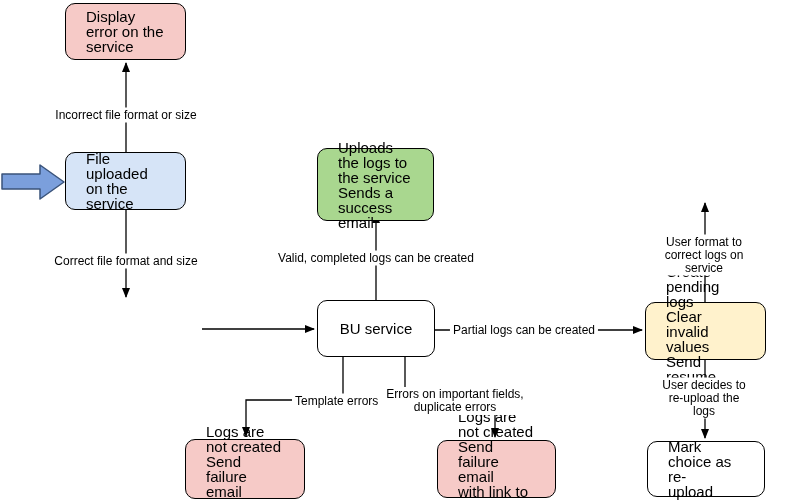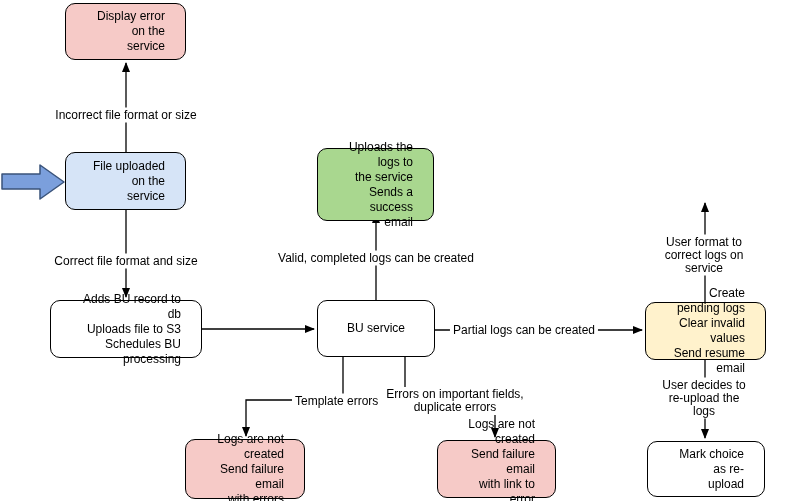--- a/index.html
+++ b/index.html
@@ -5,21 +5,21 @@
   html,body { margin:0; padding:0; background:#fff; }
   #canvas {
     position:relative; width:801px; height:501px; background:#ffffff;
     font-family:"Liberation Sans", sans-serif; color:#000; overflow:hidden;
   }
   #wires { position:absolute; left:0; top:0; z-index:1; }
   .node {
     position:absolute; z-index:2; box-sizing:border-box;
     border:1px solid #000; border-radius:10px;
     display:flex; align-items:center; justify-content:center;
-    text-align:right; font-size:12px; line-height:15px;
+    text-align:left; font-size:15px; line-height:15px;
     white-space:pre-line; padding:2px 20px;
   }
   .elabel {
     position:absolute; z-index:3; background:#ffffff;
     font-size:12px; line-height:13px; text-align:center;
     white-space:pre-line; padding:1px 3px;
     transform:translate(-50%,-50%);
   }
   .elabel.anchor-left { transform:translateY(-50%); text-align:right; }
 </style>
@@ -47,23 +47,20 @@
     </g>
     <polygon points="2,174 40,174 40,165 64,182 40,199 40,189 2,189" fill="#7b9fdc" stroke="#3a537a" stroke-width="1.5" stroke-linejoin="round"></polygon>
   </svg>
 
   <div class="node" style="left: 65px; top: 3px; width: 121px; height: 57px; background: rgb(246, 202, 199);">Display error on the
 service</div>
 
   <div class="node" style="left: 65px; top: 152px; width: 121px; height: 58px; background: rgb(214, 228, 247);">File uploaded on the
 service</div>
 
-  <div class="node" style="left: 50px; top: 300px; width: 152px; height: 58px; background: rgb(255, 255, 255);">Adds BU record to db
-Uploads file to S3
-Schedules BU processing</div>
 
   <div class="node" style="left: 317px; top: 148px; width: 117px; height: 73px; background: rgb(169, 215, 143);">Uploads the logs to
 the service
 Sends a success
 email</div>
 
   <div class="node" style="left: 317px; top: 300px; width: 118px; height: 57px; background: rgb(255, 255, 255);">BU service</div>
 
   <div class="node" style="left: 645px; top: 302px; width: 121px; height: 58px; background: rgb(255, 242, 204);">Create pending logs
 Clear invalid values

